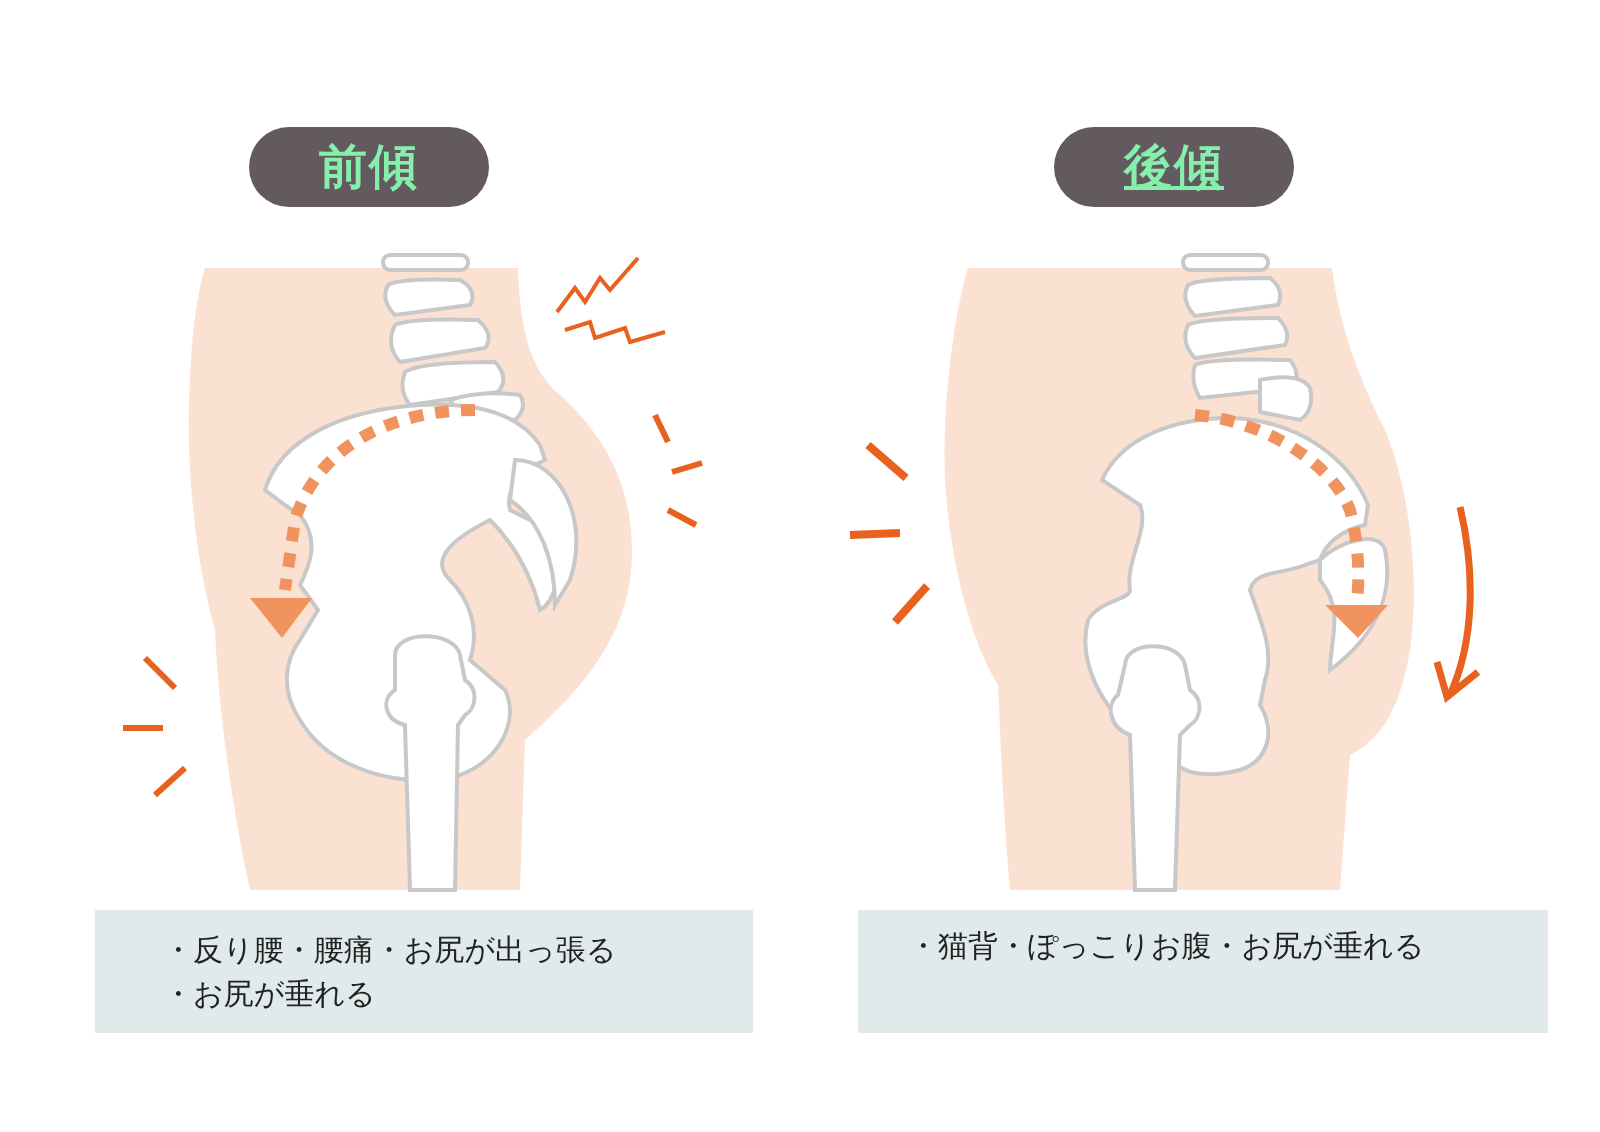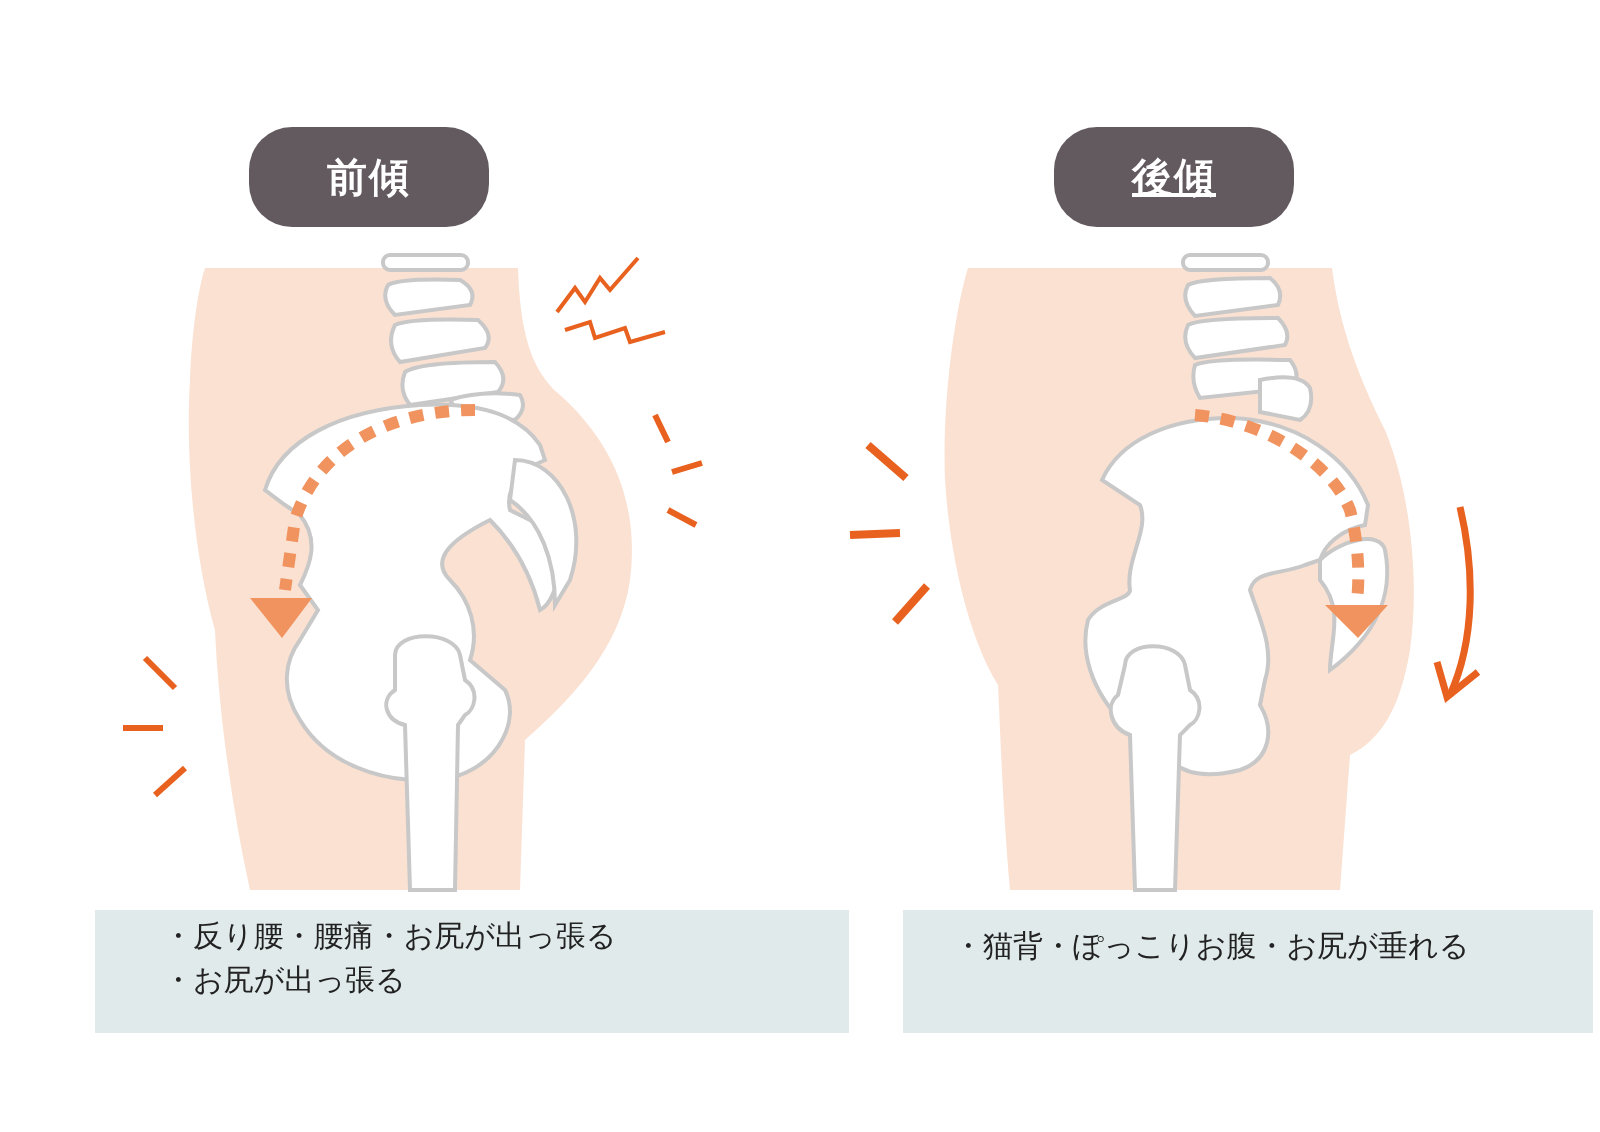--- a/index.html
+++ b/index.html
@@ -1,17 +1,17 @@
 <!DOCTYPE html>
 <html><head>
 <meta charset="utf-8">
 <style>
   html, body { margin:0; padding:0; background:#ffffff; }
   body { width:1600px; height:1132px; position:relative; overflow:hidden; font-family:"DejaVu Sans", sans-serif; }
-  .pill { position:absolute; height:100px; border-radius:43px; background:#625a5f; color:#ffffff; font-weight:bold; font-size:40px; display:flex; align-items:center; justify-content:center; letter-spacing:2px; }
+  .pill { position:absolute; height:80px; border-radius:43px; background:#625a5f; color:#86efac; font-weight:bold; font-size:48px; display:flex; align-items:center; justify-content:center; letter-spacing:2px; }
   .caption { position:absolute; background:#e0eaeb; color:#222; font-size:30px; line-height:44px; box-sizing:border-box; }
   .caption .line { white-space:nowrap; }
   svg.fig { position:absolute; left:0; top:0; }
 </style>
 </head>
 <body>
 
 <svg class="fig" width="1600" height="1132" viewBox="0 0 1600 1132">
 
   <g>
@@ -72,19 +72,19 @@
       <line x1="868" y1="445" x2="906" y2="478"></line>
       <line x1="850" y1="535" x2="900" y2="533"></line>
       <line x1="895" y1="622" x2="927" y2="586"></line>
     </g>
   </g>
 </svg>
 
 <div class="pill" style="left:249px; top:127px; width:240px;">前傾</div>
 <div class="pill" style="left:1054px; top:127px; width:240px;text-decoration:underline;">後傾</div>
 
-<div class="caption" style="left:95px; top:910px; width:754px; height:123px; padding:4px 0 0 68px;">
+<div class="caption" style="left:95px; top:910px; width:658px; height:123px; padding:18px 0 0 68px;">
   <div class="line">・反り腰・腰痛・お尻が出っ張る</div>
-  <div class="line">・お尻が出っ張る</div>
+  <div class="line">・お尻が垂れる</div>
 </div>
-<div class="caption" style="left:858px; top:910px; width:690px; height:123px; padding:14px 0 0 50px;margin-left:45px;">
+<div class="caption" style="left:858px; top:910px; width:690px; height:123px; padding:14px 0 0 50px;">
   <div class="line">・猫背・ぽっこりお腹・お尻が垂れる</div>
 </div>
 
 </body></html>

